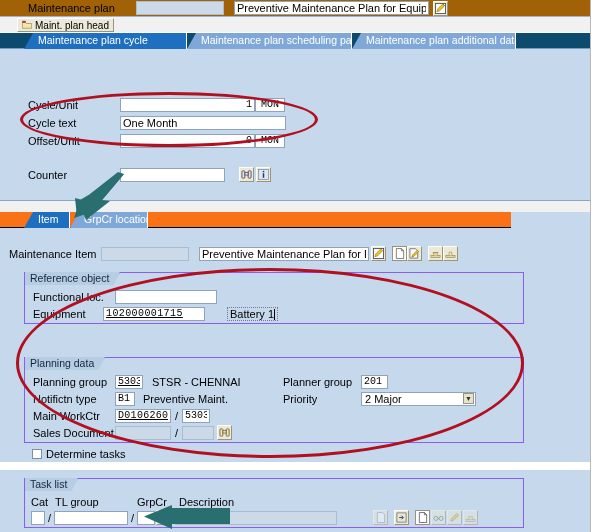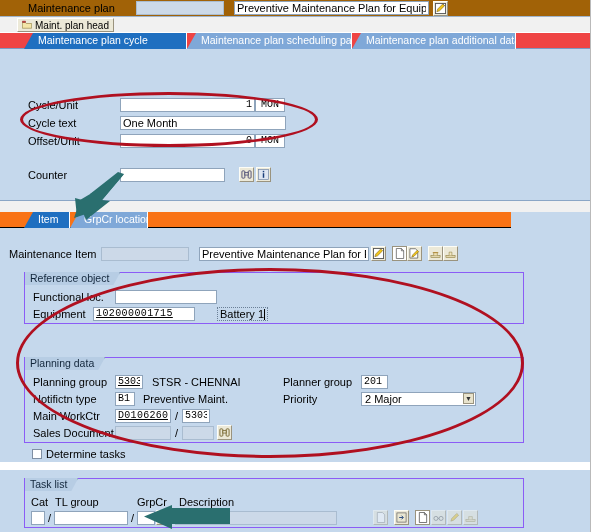--- a/index.html
+++ b/index.html
@@ -35,21 +35,21 @@
     display:inline-flex; align-items:flex-end; gap:3px;
     height:14px; background:#ece9d8;
     border:1px solid #9a937e; border-top-color:#fff; border-left-color:#fff;
     font-size:10px; padding:0 4px; color:#000; white-space:nowrap;
   }
   .btn-maint { position:absolute; left:17px; top:18px; }
 
   
   .tabstrip {
     position:absolute; left:0; top:33px; width:590px; height:16px;
-    background:#ef4444; border-bottom:1px solid #7a9ac4;
+    background:#0c4a6e; border-bottom:1px solid #7a9ac4;
   }
   .tab {
     position:absolute; top:0; height:16px; line-height:15px;
     font-size:10.5px; color:#ffffff; background:#7fa8d8;
     padding:0 9px 0 14px; white-space:nowrap;
     border-right:1px solid #ffffff;
     clip-path: polygon(9px 0, 100% 0, 100% 100%, 0 100%);
   }
   .tab.sel { background:#1f6fc0; color:#ffffff; font-weight:normal; }
 
@@ -267,21 +267,21 @@
 
     <div class="grp" style="left:24px;top:60px;width:500px;height:52px;">
       <div class="grp-title">Reference object</div>
 
       <div class="row" style="left:8px;top:16px;">
         <span class="lbl" style="width:82px">Functional loc.</span>
         <input class="fld" style="width: 102px;" value="">
       </div>
 
       <div class="row" style="left:8px;top:33px;">
-        <span class="lbl" style="width:60px">Equipment</span>
+        <span class="lbl" style="width:70px">Equipment</span>
         <input class="fld numfld undl" style="width: 102px; text-align: left; letter-spacing: 0.4px;" value="102000001715">
         <span style="display:inline-block;width:22px"></span>
         <span class="dotted-txt"><span>Battery 1</span><span class="caret"></span></span>
       </div>
     </div>
 
     <div class="grp" style="left:24px;top:145px;width:500px;height:86px;">
       <div class="grp-title">Planning data</div>
 
       <div class="row" style="left:8px;top:16px;">

